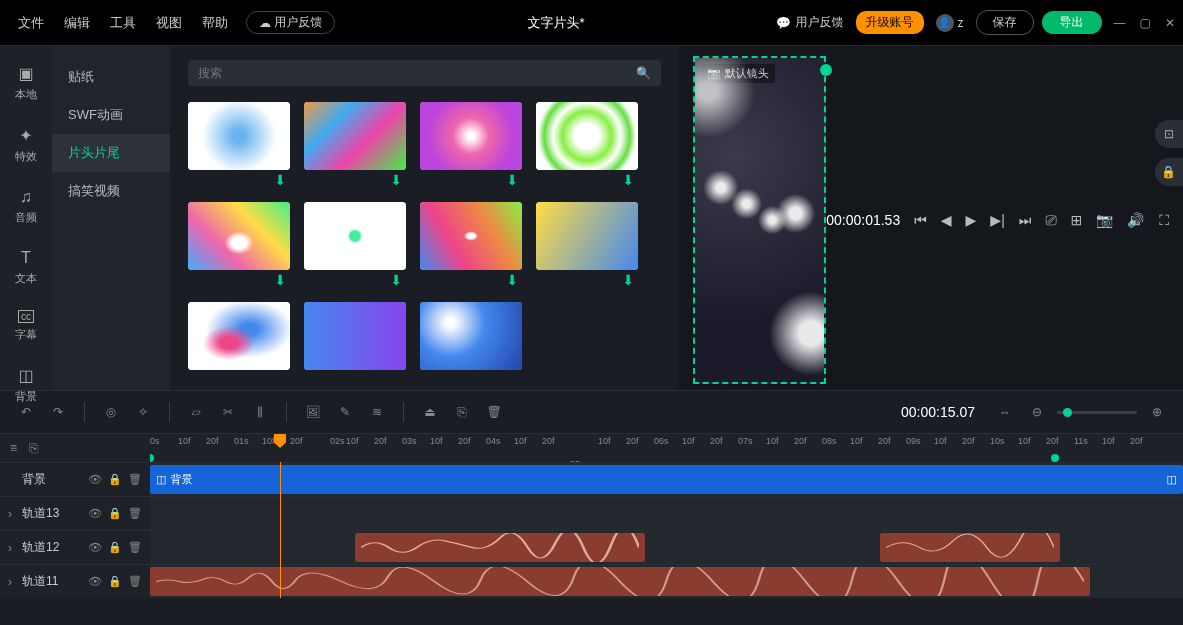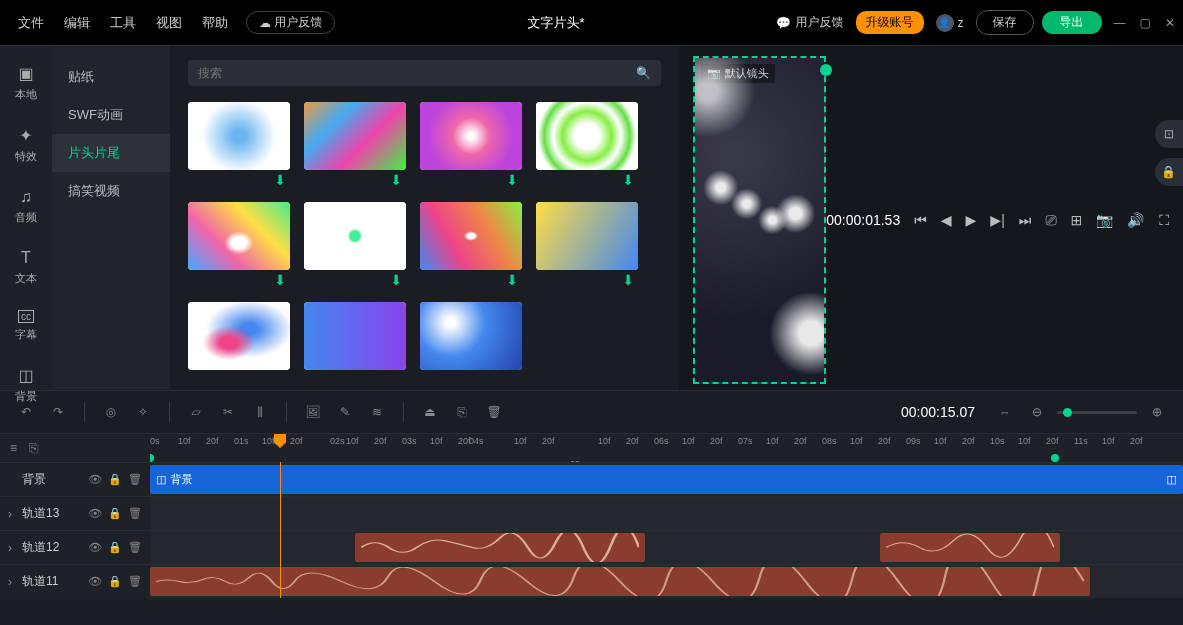--- a/index.html
+++ b/index.html
@@ -317,21 +317,21 @@
         <span class="ruler-tick" style="left: 56px;">20f</span>
         <span class="ruler-tick" style="left: 84px;">01s</span>
         <span class="ruler-tick" style="left: 112px;">10f</span>
         <span class="ruler-tick" style="left: 140px;">20f</span>
         <span class="ruler-tick" style="left: 180px;">02s</span>
         <span class="ruler-tick" style="left: 196px;">10f</span>
         <span class="ruler-tick" style="left: 224px;">20f</span>
         <span class="ruler-tick" style="left: 252px;">03s</span>
         <span class="ruler-tick" style="left: 280px;">10f</span>
         <span class="ruler-tick" style="left: 308px;">20f</span>
-        <span class="ruler-tick" style="left: 319px; text-align: center;">04s</span>
+        <span class="ruler-tick" style="left: 336px; text-align: center;">04s</span>
         <span class="ruler-tick" style="left: 364px;">10f</span>
         <span class="ruler-tick" style="left: 392px;">20f</span>
         <span class="ruler-tick" style="left: 420px; margin-top: 23px;">05s</span>
         <span class="ruler-tick" style="left: 448px;">10f</span>
         <span class="ruler-tick" style="left: 476px;">20f</span>
         <span class="ruler-tick" style="left: 504px; text-align: center;">06s</span>
         <span class="ruler-tick" style="left: 532px;">10f</span>
         <span class="ruler-tick" style="left: 560px;">20f</span>
         <span class="ruler-tick" style="left: 588px;">07s</span>
         <span class="ruler-tick" style="left: 616px;">10f</span>

